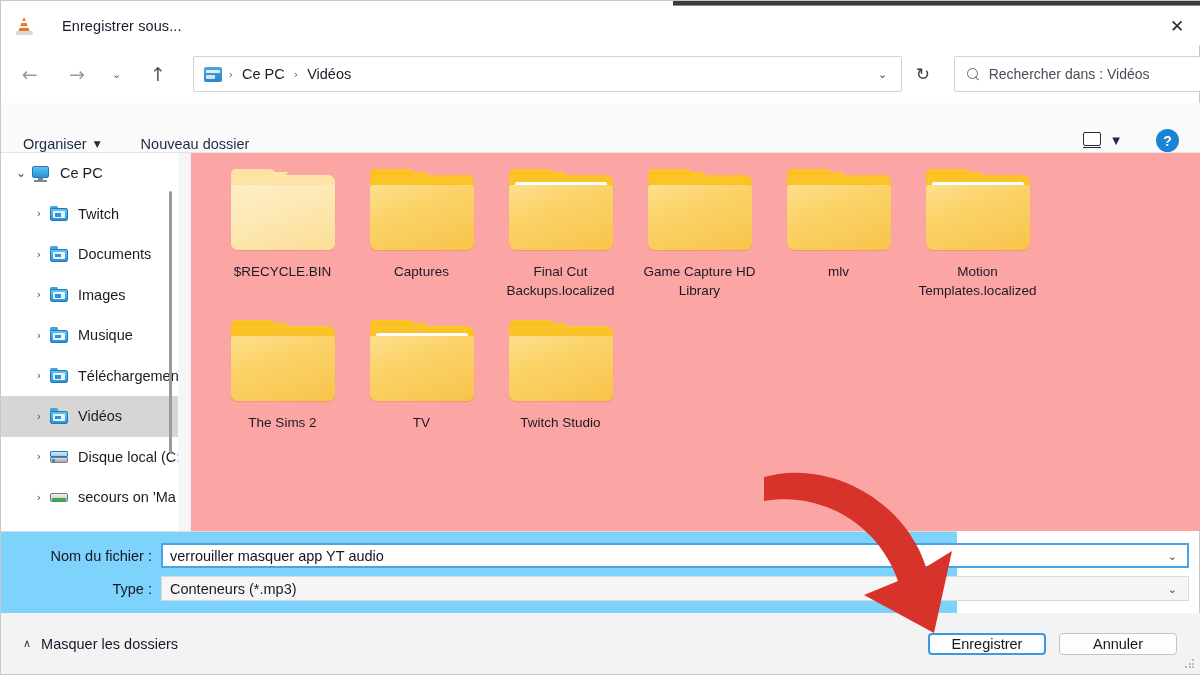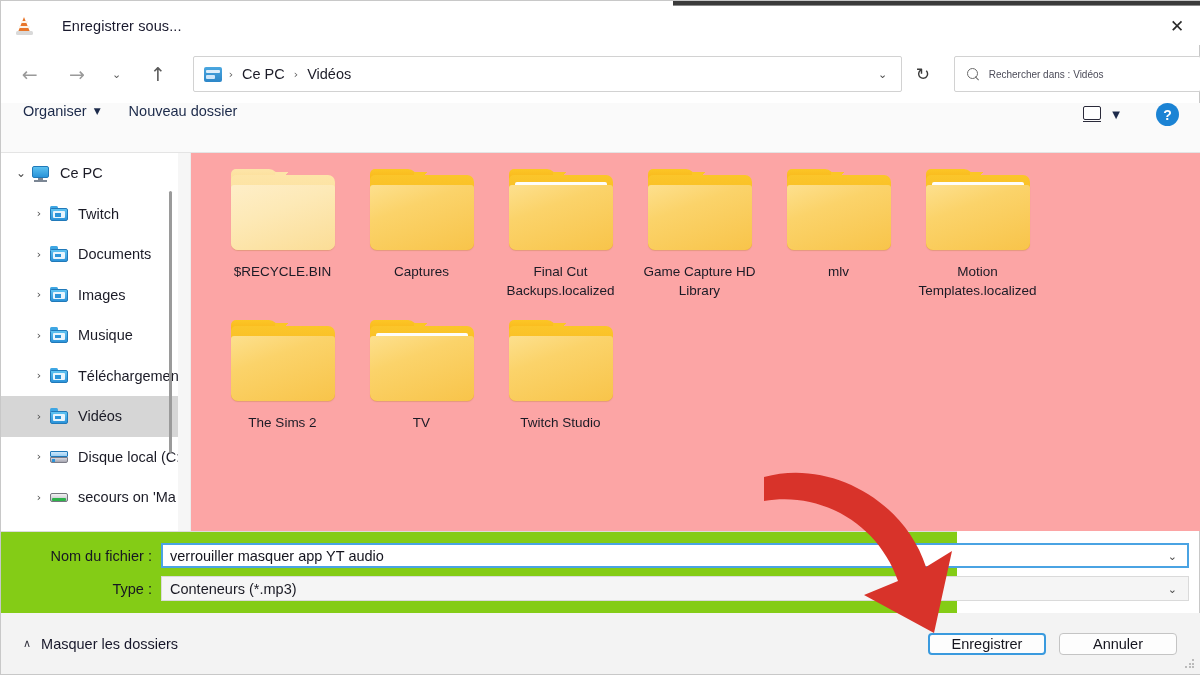--- a/index.html
+++ b/index.html
@@ -118,34 +118,34 @@
   }
   .search-ico:before {
     content: ""; position: absolute; left: 0; top: 0;
     width: 9px; height: 9px; border: 1.4px solid #6b6b6b; border-radius: 50%;
   }
   .search-ico:after {
     content: ""; position: absolute; left: 8px; top: 8.5px;
     width: 5px; height: 1.4px; background: #6b6b6b;
     transform: rotate(45deg); transform-origin: left center;
   }
-  .search-ph { margin-left: 9px; font-size: 10px; color: #4b4b58; }
+  .search-ph { margin-left: 9px; font-size: 14px; color: #4b4b58; }
 
   
   .toolbar {
     position: absolute; left: 0; top: 102px; width: 1200px; height: 50px;
     background: #fafafa;
-    display: flex; align-items: flex-start;
+    display: flex; align-items: flex-end;
     border-bottom: 1px solid #e4e4e4;
   }
   .tb-item {
     font-size: 14.5px; color: #1c2a4a; display: flex; align-items: center; gap: 7px;
   }
   #tb-organiser { margin-left: 22px; }
-  #tb-newfolder { margin-left: 28px; }
+  #tb-newfolder { margin-left: 40px; }
   .tb-caret { font-size: 9px; font-family: "DejaVu Sans", sans-serif; color: #1c2a4a; }
   .tb-right { margin-left: auto; display: flex; align-items: center; padding-right: 22px; gap: 0; }
   .view-ico {
     width: 22px; height: 18px; position: relative; margin-right: 9px;
   }
   .view-ico .mon {
     position: absolute; left: 2px; top: 0px; width: 18px; height: 14px;
     border: 1.6px solid #2a2a3a; border-radius: 2px; background: #fff;
   }
   .view-ico .stand {
@@ -281,21 +281,21 @@
   }
   .fname {
     font-size: 13.5px; color: #1b1b26; text-align: center; line-height: 19px;
     width: 126px; word-wrap: break-word;
   }
   .row2 { margin-top: 16px; }
 
   
   .formarea {
     position: absolute; left: 0; top: 530px; width: 956px; height: 82px;
-    background: #84cc16; border-top: 1px solid #dcdcdc;
+    background: #7dd3fc; border-top: 1px solid #dcdcdc;
   }
   .formrow { position: absolute; left: 0; display: flex; align-items: center; }
   #row-filename { top: 11px; }
   #row-filetype { top: 44px; }
   .flabel {
     width: 160px; text-align: right; font-size: 14.5px; color: #171722; padding-right: 9px;
   }
   .fcombo {
     height: 25px; width: 1028px;
     background: #ffffff; border: 1px solid #cfcfcf;

